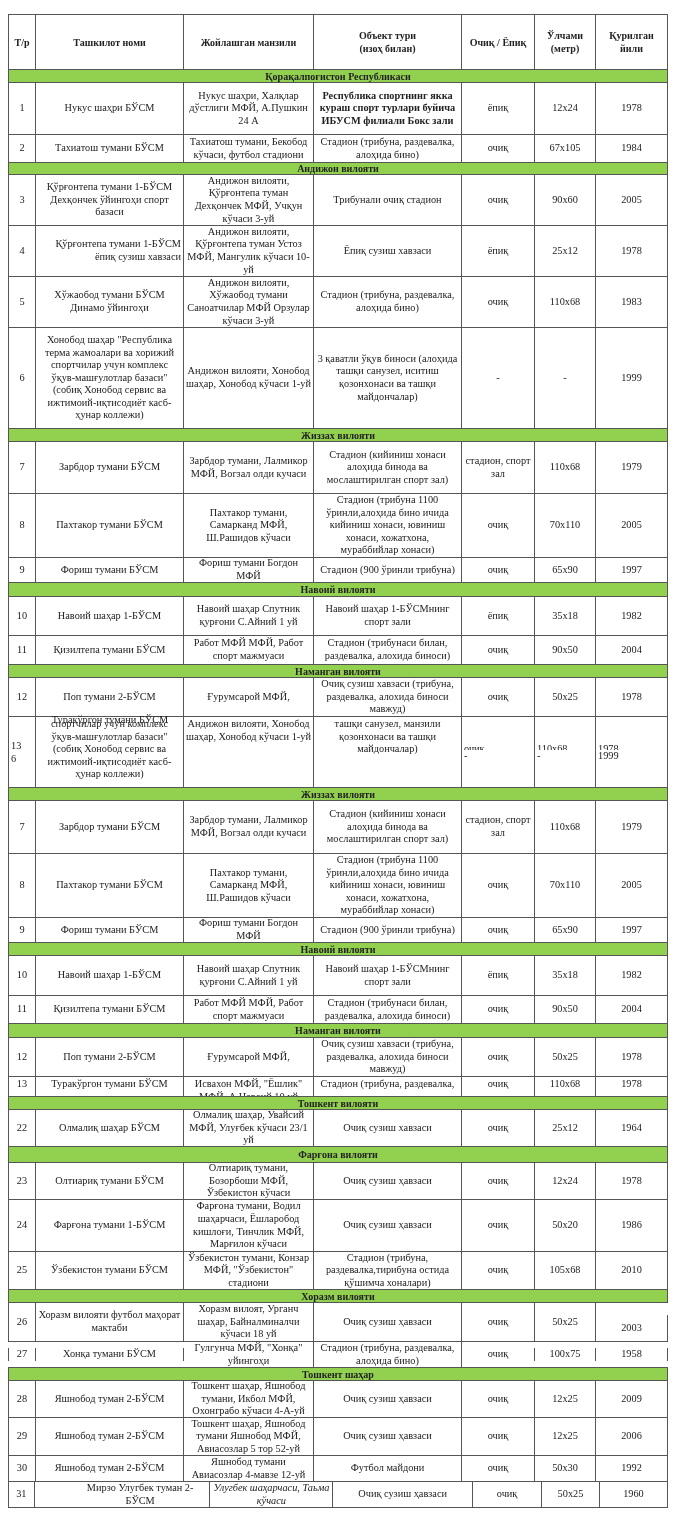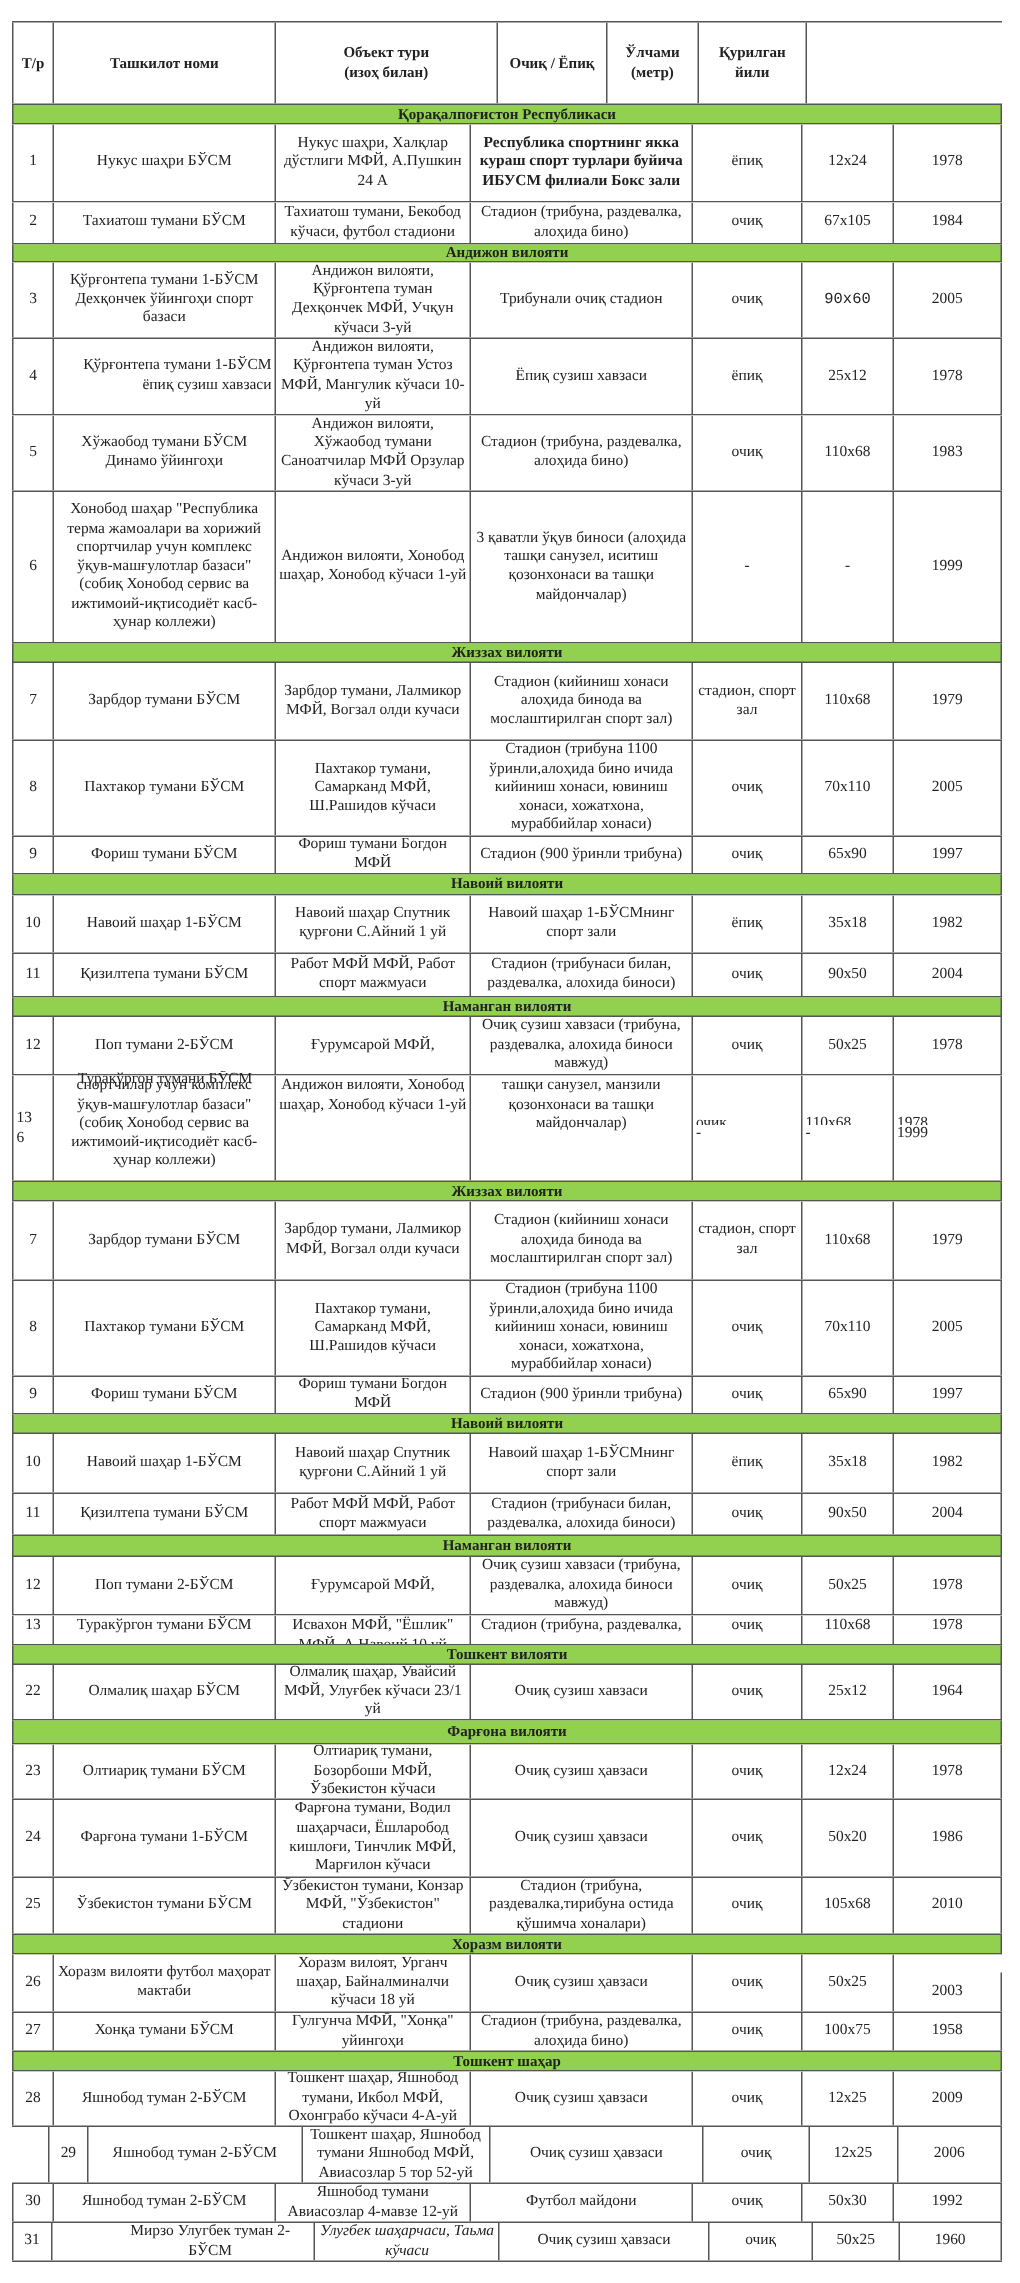--- a/index.html
+++ b/index.html
@@ -23,20 +23,21 @@
   .clip-top .c { align-items:flex-start; padding-top:1px; }
   .overlay { position:absolute; pointer-events:none; }
 </style>
 </head>
 <body>
 
 <div id="sheet">
     <div class="row hdr" style="top: 0px; height: 56px;">
       <div class="c c0" style="white-space: pre-line;">Т/р</div>
       <div class="c c1" style="white-space: pre-line;">Ташкилот номи</div>
+      <div class="c c2" style="white-space: pre-line;">Жойлашган манзили</div>
       <div class="c c3" style="white-space: pre-line;">Объект тури
 (изоҳ билан)</div>
       <div class="c c4" style="white-space: pre-line;">Очиқ / Ёпиқ</div>
       <div class="c c5" style="white-space: pre-line;">Ўлчами
 (метр)</div>
       <div class="c c6" style="white-space: pre-line;">Қурилган
 йили</div>
     </div>
     <div class="band" style="top: 56px; height: 13px;">Қорақалпоғистон Республикаси</div>
     <div class="row" style="top: 69px; height: 52px;">
@@ -57,21 +58,21 @@
       <div class="c c5" style="white-space: pre-line;">67x105</div>
       <div class="c c6" style="white-space: pre-line;">1984</div>
     </div>
     <div class="band" style="top: 149px; height: 12px;">Андижон вилояти</div>
     <div class="row" style="top: 161px; height: 51px;">
       <div class="c c0" style="white-space: pre-line;">3</div>
       <div class="c c1" style="white-space: pre-line;">Қўрғонтепа тумани 1-БЎСМ Дехқончек ўйингоҳи спорт базаси</div>
       <div class="c c2" style="white-space: pre-line;">Андижон вилояти, Қўрғонтепа туман Дехқончек МФЙ, Учқун кўчаси 3-уй</div>
       <div class="c c3" style="white-space: pre-line;">Трибунали очиқ стадион</div>
       <div class="c c4" style="white-space: pre-line;">очиқ</div>
-      <div class="c c5" style="white-space: pre-line; font-family: Liberation Mono, monospace;">90x60</div>
+      <div class="c c5" style="white-space: pre-line;">90x60</div>
       <div class="c c6" style="white-space: pre-line;">2005</div>
     </div>
     <div class="row" style="top: 212px; height: 51px;">
       <div class="c c0" style="white-space: pre-line;">4</div>
       <div class="c c1" style="white-space: pre-line; text-align: right;">Қўрғонтепа тумани 1-БЎСМ ёпиқ сузиш хавзаси</div>
       <div class="c c2" style="white-space: pre-line;">Андижон вилояти, Қўрғонтепа туман Устоз МФЙ, Мангулик кўчаси 10-уй</div>
       <div class="c c3" style="white-space: pre-line;">Ёпиқ сузиш хавзаси</div>
       <div class="c c4" style="white-space: pre-line;">ёпиқ</div>
       <div class="c c5" style="white-space: pre-line;">25x12</div>
       <div class="c c6" style="white-space: pre-line;">1978</div>
@@ -268,41 +269,41 @@
     <div class="band" style="top: 1276px; height: 13px;">Хоразм вилояти</div>
     <div class="row" style="top: 1289px; height: 39px;">
       <div class="c c0" style="white-space: pre-line;">26</div>
       <div class="c c1" style="white-space: pre-line;">Хоразм вилояти футбол маҳорат мактаби</div>
       <div class="c c2" style="white-space: pre-line;">Хоразм вилоят, Урганч шаҳар, Байналминалчи кўчаси 18 уй</div>
       <div class="c c3" style="white-space: pre-line;">Очиқ сузиш ҳавзаси</div>
       <div class="c c4" style="white-space: pre-line;">очиқ</div>
       <div class="c c5" style="white-space: pre-line;">50x25</div>
       <div class="c c6" style="white-space: pre-line; margin-top: 12px;">2003</div>
     </div>
-    <div class="row" style="top: 1328px; height: 26px;">
+    <div class="row" style="top: 1328px; height: 26px; align-items: center;">
       <div class="c c0" style="white-space: pre-line;">27</div>
       <div class="c c1" style="white-space: pre-line;">Хонқа тумани БЎСМ</div>
       <div class="c c2" style="white-space: pre-line;">Гулгунча МФЙ,  "Хонқа" уйингоҳи</div>
       <div class="c c3" style="white-space: pre-line;">Стадион (трибуна, раздевалка, алоҳида бино)</div>
       <div class="c c4" style="white-space: pre-line;">очиқ</div>
       <div class="c c5" style="white-space: pre-line;">100x75</div>
       <div class="c c6" style="white-space: pre-line;">1958</div>
     </div>
     <div class="band" style="top: 1354px; height: 13px;">Тошкент шаҳар</div>
     <div class="row" style="top: 1367px; height: 37px;">
       <div class="c c0" style="white-space: pre-line;">28</div>
       <div class="c c1" style="white-space: pre-line;">Яшнобод туман 2-БЎСМ</div>
       <div class="c c2" style="white-space: pre-line;">Тошкент шаҳар, Яшнобод тумани, Икбол МФЙ, Охонграбо кўчаси 4-А-уй</div>
       <div class="c c3" style="white-space: pre-line;">Очиқ сузиш ҳавзаси</div>
       <div class="c c4" style="white-space: pre-line;">очиқ</div>
       <div class="c c5" style="white-space: pre-line;">12x25</div>
       <div class="c c6" style="white-space: pre-line;">2009</div>
     </div>
     <div class="row" style="top: 1404px; height: 38px;">
-      <div class="c c0" style="white-space: pre-line; margin-left: 24px;">29</div>
+      <div class="c c0" style="white-space: pre-line;">29</div>
       <div class="c c1" style="white-space: pre-line;">Яшнобод туман 2-БЎСМ</div>
       <div class="c c2" style="white-space: pre-line;">Тошкент шаҳар, Яшнобод тумани Яшнобод МФЙ, Авиасозлар  5 тор 52-уй</div>
       <div class="c c3" style="white-space: pre-line;">Очиқ сузиш ҳавзаси</div>
       <div class="c c4" style="white-space: pre-line;">очиқ</div>
       <div class="c c5" style="white-space: pre-line;">12x25</div>
       <div class="c c6" style="white-space: pre-line;">2006</div>
     </div>
     <div class="row" style="top: 1442px; height: 26px;">
       <div class="c c0" style="white-space: pre-line;">30</div>
       <div class="c c1" style="white-space: pre-line;">Яшнобод туман 2-БЎСМ</div>

